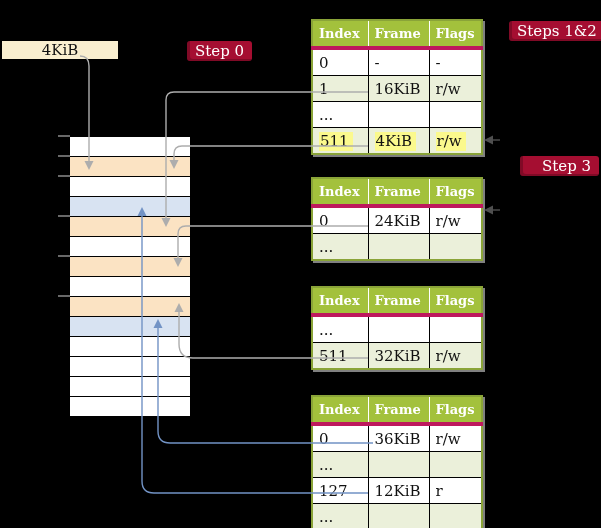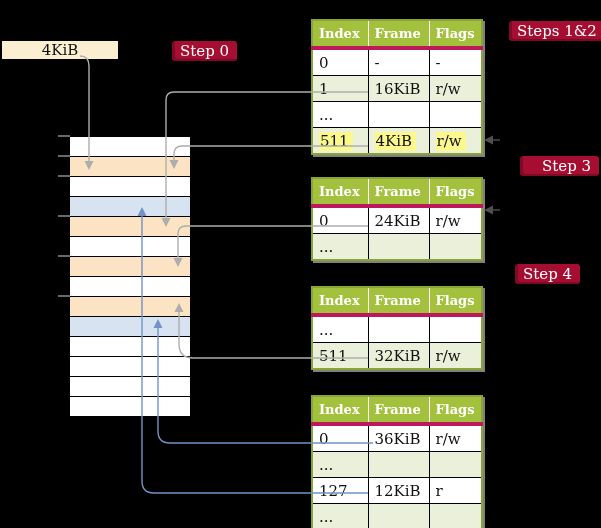--- a/index.html
+++ b/index.html
@@ -26,21 +26,21 @@
     background:var(--frame-box-cream);color:#111;font-size:15px;line-height:18px;
     text-align:center;
   }
   
   .badge{
     position:absolute;background:var(--badge-red);color:#fff;
     font-size:15px;line-height:18px;padding:1px 8px;border-radius:3px;
     box-shadow:inset 3px -2px 0 rgba(0,0,0,0.22);
     white-space:nowrap;
   }
-  #badge-step0{left:172px;top:41px;}
+  #badge-step0{left:187px;top:41px;}
   #badge-steps12{left:509px;top:21px;}
   #badge-step3{left:520px;top:156px;padding-left:22px;}
   #badge-step4{left:515px;top:264px;}
   
   #memory-column{
     position:absolute;left:70px;top:136px;width:120px;
     border-top:1px solid #000;
   }
   .mrow{height:20px;border-bottom:1px solid #000;box-sizing:border-box;}
   .mrow.white{background:var(--frame-white);}
@@ -86,21 +86,20 @@
 
 <div id="canvas">
 
   <div class="frame-box">
     <span>4KiB</span>
   </div>
 
   <div class="badge" id="badge-step0">Step 0</div>
   <div class="badge" id="badge-steps12">Steps 1&amp;2</div>
   <div class="badge" id="badge-step3">Step 3</div>
-  <div class="badge" id="badge-step4">Step 4</div>
 
   <div id="memory-column">
       <div class="mrow white"></div>
       <div class="mrow orange"></div>
       <div class="mrow white"></div>
       <div class="mrow blue"></div>
       <div class="mrow orange"></div>
       <div class="mrow white"></div>
       <div class="mrow orange"></div>
       <div class="mrow white"></div>

